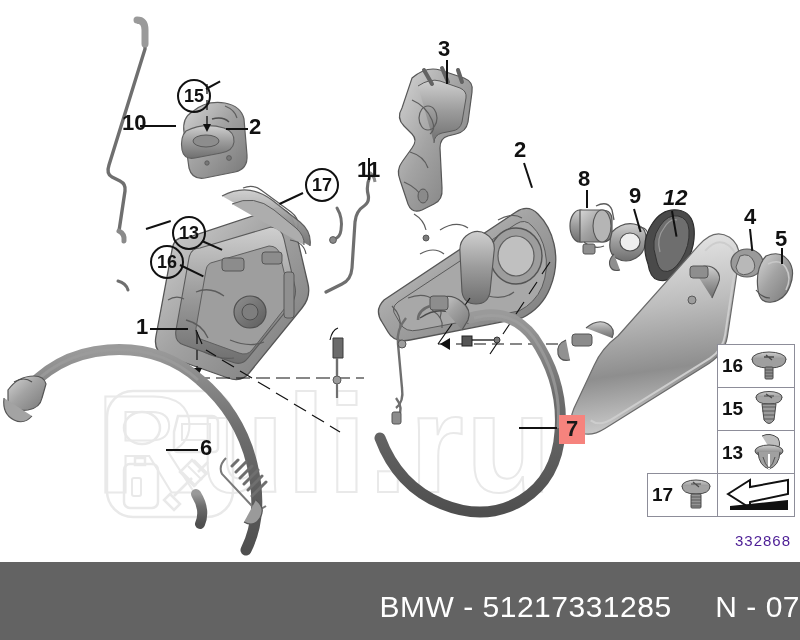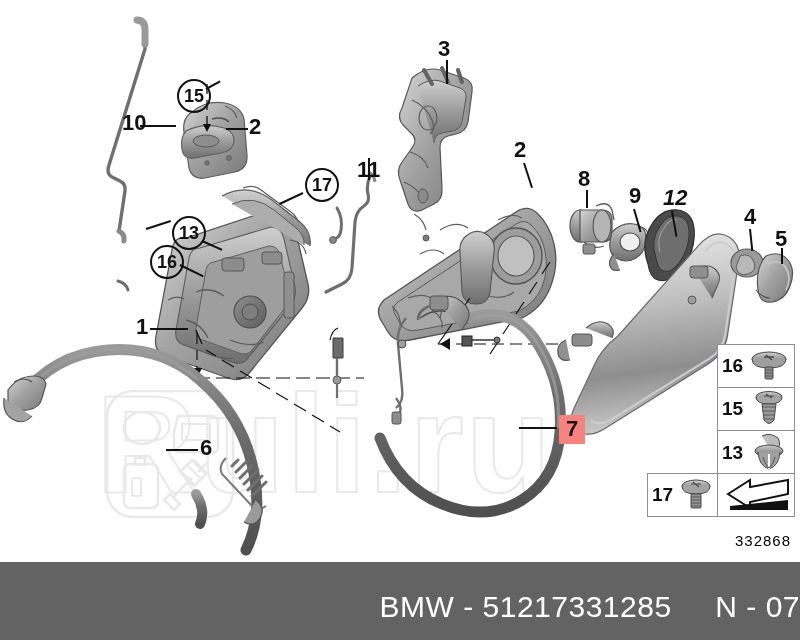--- a/index.html
+++ b/index.html
@@ -65,21 +65,21 @@
   }
   .legend-ico{flex:1;height:100%;position:relative;}
   .legend17{
     position:absolute;left:647px;top:473px;width:148px;height:44px;
     border:1px solid #8d8d99;box-sizing:border-box;display:flex;z-index:7;background:#fff;
   }
   .legend17 .cell-a{width:70px;border-right:1px solid #8d8d99;display:flex;align-items:center;box-sizing:border-box;}
   .legend17 .cell-b{flex:1;position:relative;}
   .diagram-no{
     position:absolute;left:735px;top:532px;
-    font-size:15px;color:#000000;letter-spacing:1px;z-index:7;
+    font-size:15px;color:#4c1d95;letter-spacing:1px;z-index:7;
     font-family:"Liberation Sans", sans-serif;
   }
 
   
   .footer{
     position:absolute;left:0;top:562px;width:800px;height:90px;
     background:#636363;display:flex;align-items:center;justify-content:flex-end;
     z-index:9;
   }
   .footer-text{

